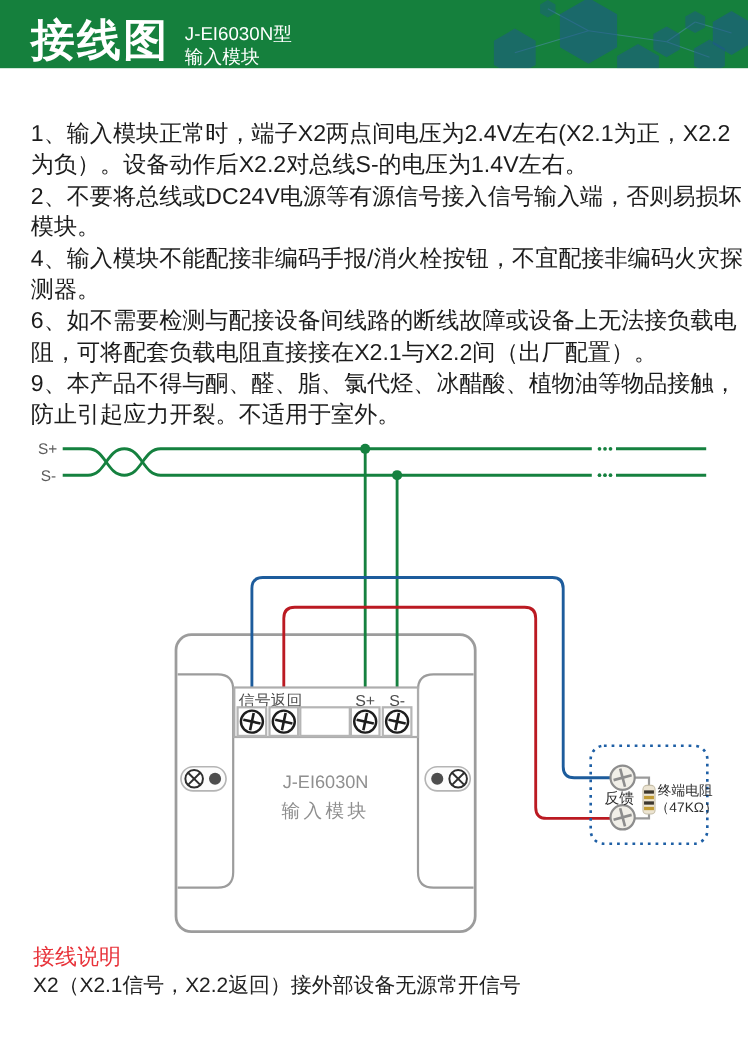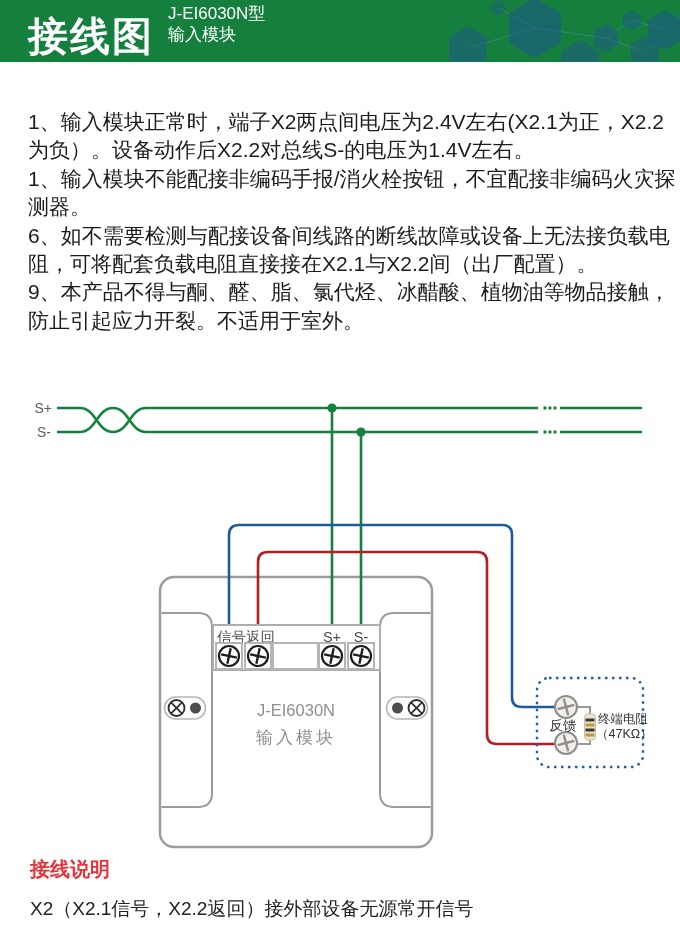--- a/index.html
+++ b/index.html
@@ -3,36 +3,36 @@
 <meta charset="utf-8">
 <style>
   * { margin:0; padding:0; box-sizing:border-box; }
   body { width:680px; font-family:"Liberation Sans","DejaVu Sans",sans-serif; background:#fff; }
   .page { position:relative; width:680px; height:943px; background:#fff; overflow:hidden; }
 
   
   .header { position:absolute; left:0; top:0; width:680px; height:62px; background:#15803d; overflow:hidden; }
   .header-deco { position:absolute; right:0; top:0; height:62px; }
   .header-title { position:absolute; left:28px; top:9px; color:#fff; font-size:40px; font-weight:bold; letter-spacing:2px; }
-  .header-sub { position:absolute; left:168px; top:3px; color:#fff; font-size:17px; line-height:21px; font-weight:500; }
+  .header-sub { position:absolute; left:168px; top:20px; color:#fff; font-size:17px; line-height:21px; font-weight:500; }
 
   
   .note { position:absolute; left:33px; top:76px; color:#e8333a; font-size:19.5px; font-weight:500; }
   .note .prefix { margin-right:17px; }
 
   
   .instructions { position:absolute; left:28px; top:108px; width:652px; color:#1c1c1c; font-size:21px; line-height:28.4px; }
   .instructions p { margin:0; }
 
   
   .diagram { position:absolute; left:0; top:393px; width:680px; height:460px; }
 
   
   .footer { position:absolute; left:30px; top:856px; }
-  .footer .f-title { color:#e8333a; font-size:20px; font-weight:bold; margin-bottom:13px; }
+  .footer .f-title { color:#e8333a; font-size:20px; font-weight:normal; margin-bottom:0; }
   .footer .f-line { color:#222; font-size:19px; margin-bottom:6px; }
 </style>
 </head>
 <body>
 
 <div class="page">
 
   <div class="header">
     <svg class="header-deco" width="270" height="62" viewBox="0 0 270 62">
       <g stroke="#5d8fc6" stroke-width="1" opacity="0.45">
@@ -57,21 +57,22 @@
     <div class="header-title">接线图</div>
     <div class="header-sub">
       <div>J-EI6030N型</div>
       <div>输入模块</div>
     </div>
   </div>
 
 
   <div class="instructions">
     <p>1、输入模块正常时，端子X2两点间电压为2.4V左右(X2.1为正，X2.2为负）。设备动作后X2.2对总线S-的电压为1.4V左右。</p>
-    <p>1、输入模块不能配接非编码手报/消火栓按钮，不宜配接非编码火灾探测器。</p>
+    <p>2、不要将总线或DC24V电源等有源信号接入信号输入端，否则易损坏模块。</p>
+    <p>4、输入模块不能配接非编码手报/消火栓按钮，不宜配接非编码火灾探测器。</p>
     <p>6、如不需要检测与配接设备间线路的断线故障或设备上无法接负载电阻，可将配套负载电阻直接接在X2.1与X2.2间（出厂配置）。</p>
     <p>9、本产品不得与酮、醛、脂、氯代烃、冰醋酸、植物油等物品接触，防止引起应力开裂。不适用于室外。</p>
   </div>
 
   <svg class="diagram" width="680" height="460" viewBox="0 0 680 460">
 
     <g>
       <rect x="160" y="184" width="272" height="270" rx="14" fill="#ffffff" stroke="#9c9c9c" stroke-width="2.5"></rect>
       <path d="M161.5 220 H198 Q212 220 212 234 V400 Q212 414 198 414 H161.5" fill="none" stroke="#9c9c9c" stroke-width="2"></path>
       <path d="M430.5 220 H394 Q380 220 380 234 V400 Q380 414 394 414 H430.5" fill="none" stroke="#9c9c9c" stroke-width="2"></path>

